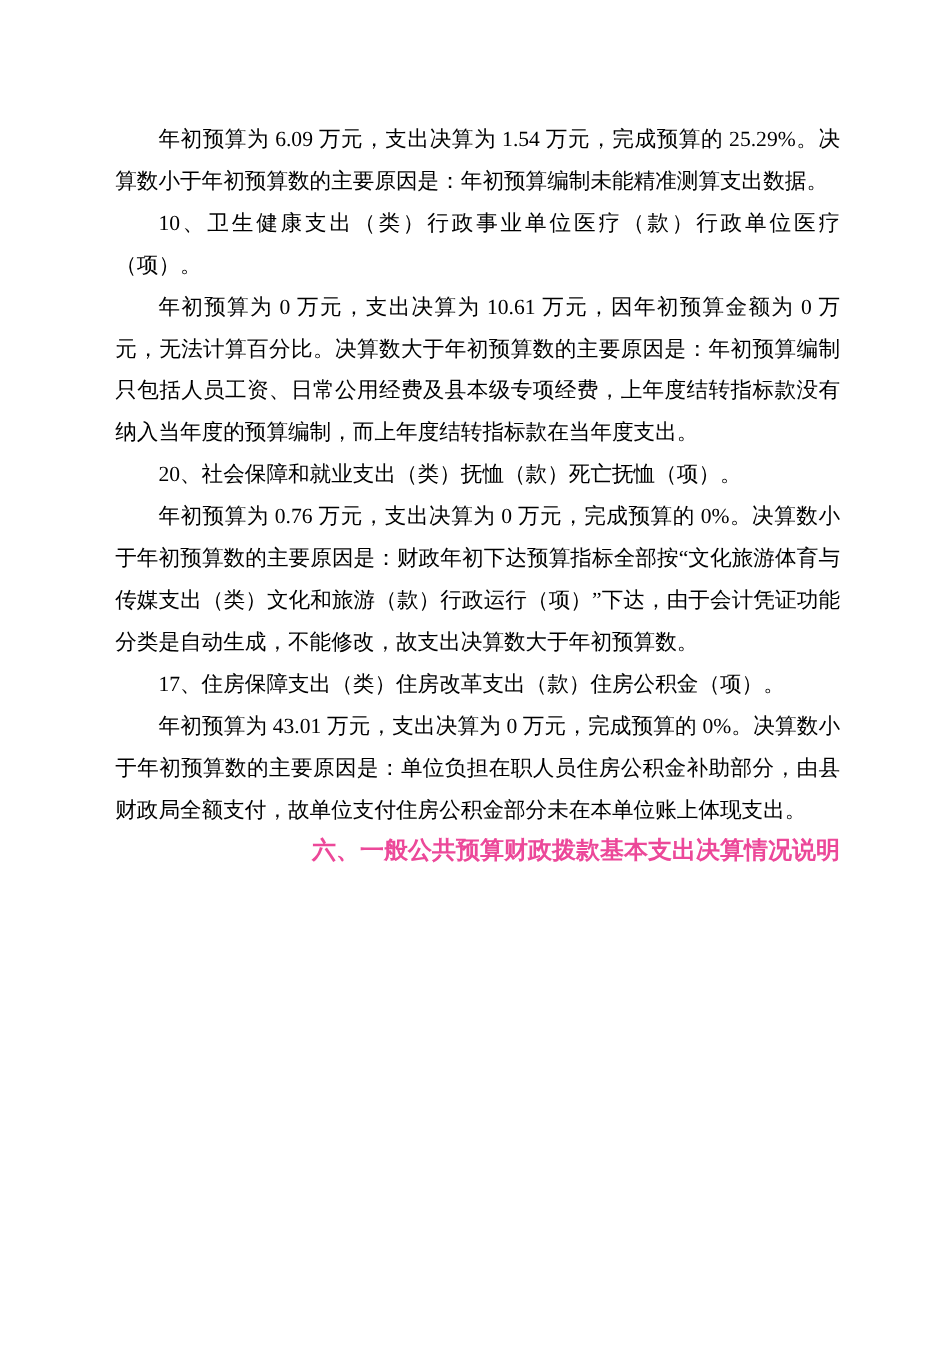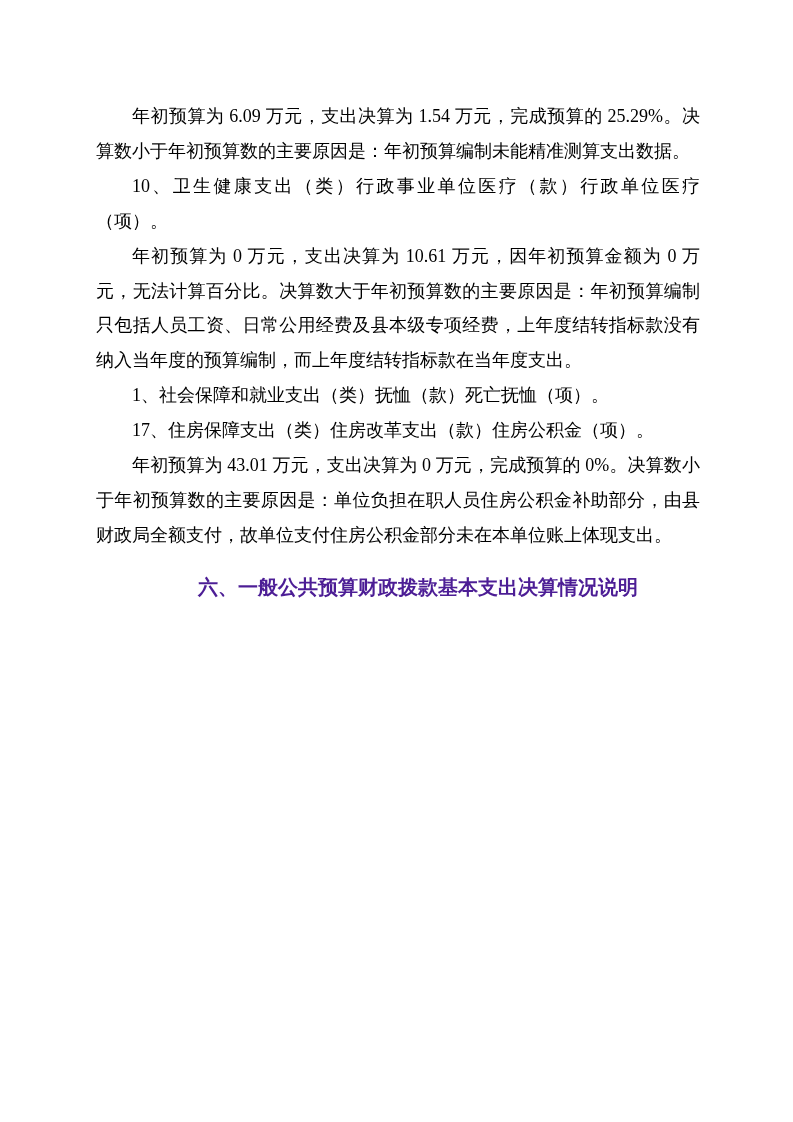--- a/index.html
+++ b/index.html
@@ -32,36 +32,37 @@
     font-family: "Liberation Serif", "DejaVu Serif", serif;
     font-size: 18px;
     line-height: 34.9px;
     text-align: justify;
     text-justify: inter-ideograph;
     text-indent: 2em;
     word-break: break-all;
     color: #000000;
   }
   p.heading-para {
-    margin: 17px;
+    margin: 0;
     font-family: "Liberation Sans", "DejaVu Sans", sans-serif;
     font-weight: bold;
     font-size: 20px;
     line-height: 34.9px;
-    text-align: center;
+    text-align: right;
     text-indent: 2em;
-    color: #4c1d95;
+    color: #ec4899;
   }
 </style>
 </head>
 <body>
 
 <div class="page">
   <div class="doc">
     <p class="body-para">年初预算为 6.09 万元，支出决算为 1.54 万元，完成预算的 25.29%。决算数小于年初预算数的主要原因是：年初预算编制未能精准测算支出数据。</p>
     <p class="body-para">10、卫生健康支出（类）行政事业单位医疗（款）行政单位医疗（项）。</p>
     <p class="body-para">年初预算为 0 万元，支出决算为 10.61 万元，因年初预算金额为 0 万元，无法计算百分比。决算数大于年初预算数的主要原因是：年初预算编制只包括人员工资、日常公用经费及县本级专项经费，上年度结转指标款没有纳入当年度的预算编制，而上年度结转指标款在当年度支出。</p>
-    <p class="body-para">1、社会保障和就业支出（类）抚恤（款）死亡抚恤（项）。</p>
+    <p class="body-para">20、社会保障和就业支出（类）抚恤（款）死亡抚恤（项）。</p>
+    <p class="body-para">年初预算为 0.76 万元，支出决算为 0 万元，完成预算的 0%。决算数小于年初预算数的主要原因是：财政年初下达预算指标全部按“文化旅游体育与传媒支出（类）文化和旅游（款）行政运行（项）”下达，由于会计凭证功能分类是自动生成，不能修改，故支出决算数大于年初预算数。</p>
     <p class="body-para">17、住房保障支出（类）住房改革支出（款）住房公积金（项）。</p>
     <p class="body-para">年初预算为 43.01 万元，支出决算为 0 万元，完成预算的 0%。决算数小于年初预算数的主要原因是：单位负担在职人员住房公积金补助部分，由县财政局全额支付，故单位支付住房公积金部分未在本单位账上体现支出。</p>
     <p class="heading-para">六、一般公共预算财政拨款基本支出决算情况说明</p>
   </div>
 </div>
 
 </body></html>

